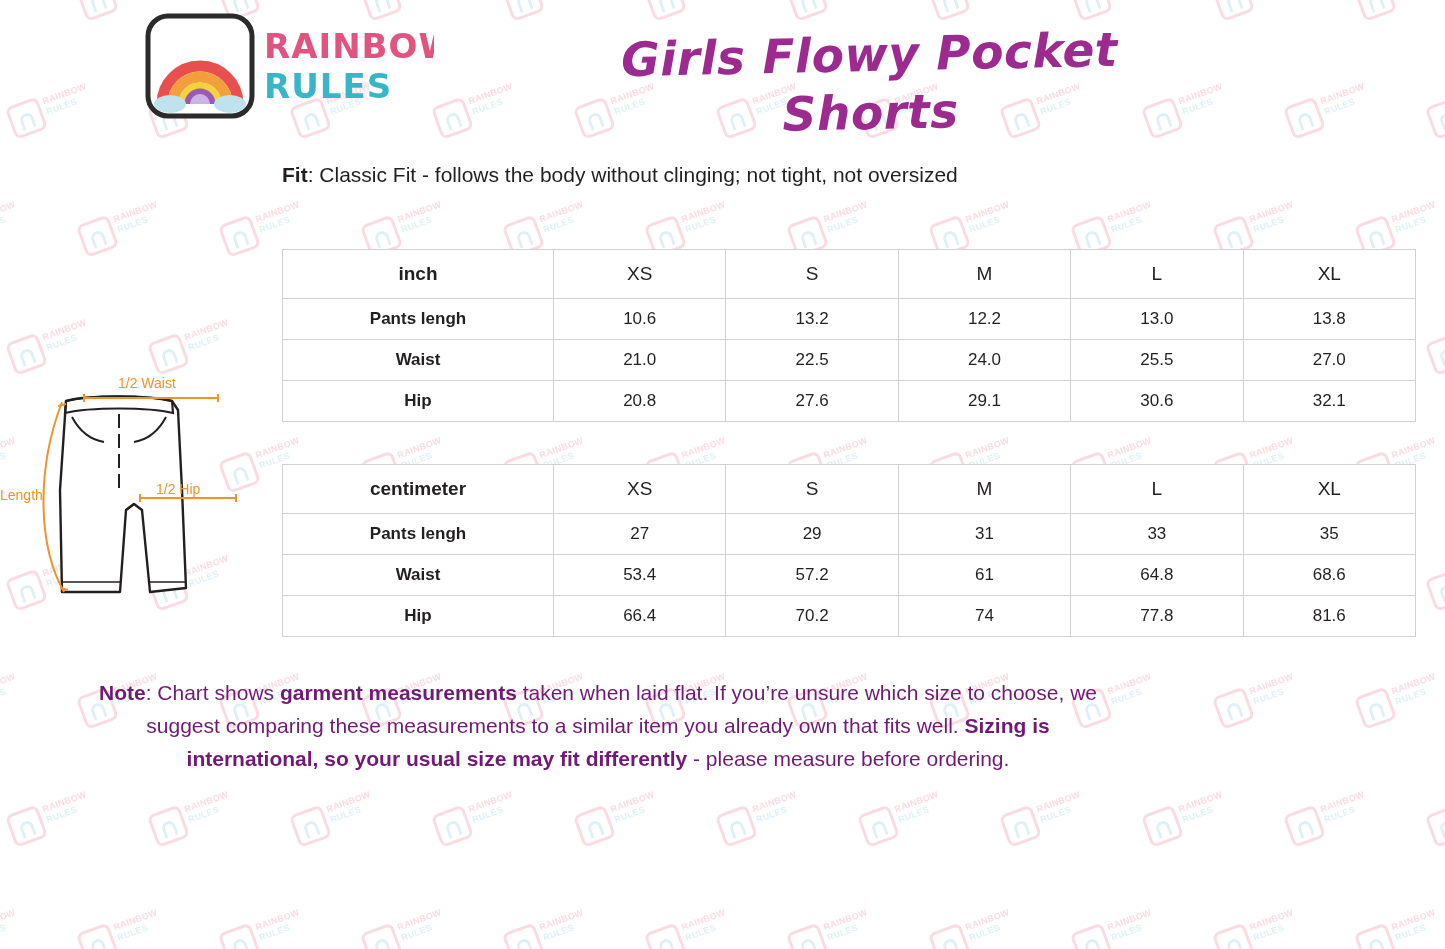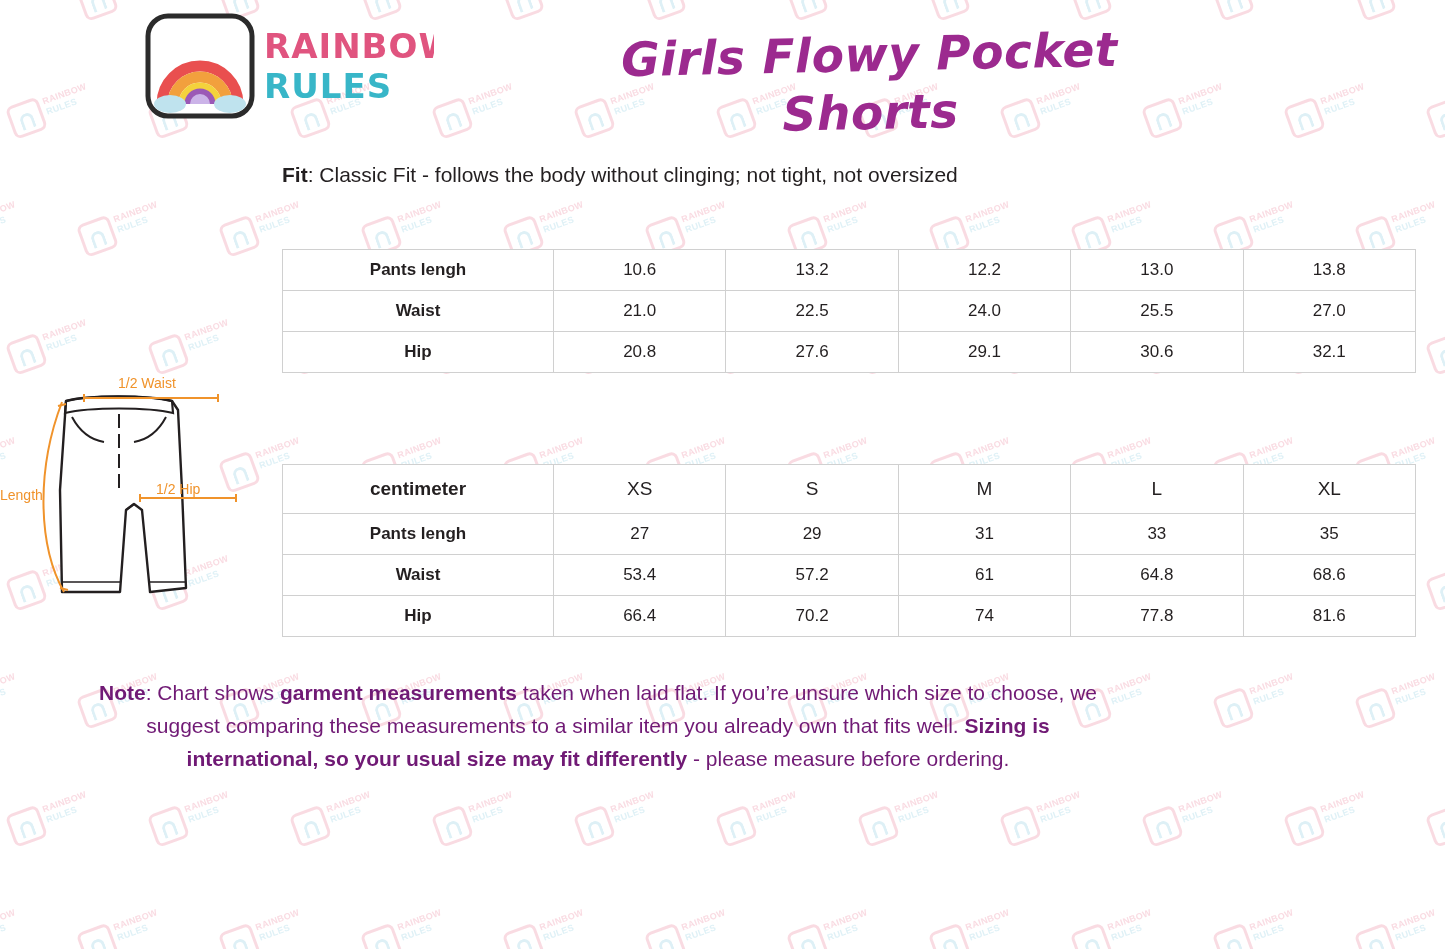--- a/index.html
+++ b/index.html
@@ -607,20 +607,28 @@
   <table class="sizechart inch">
     <colgroup>
         <col class="c0">
         <col class="cx">
         <col class="cx">
         <col class="cx">
         <col class="cx">
         <col class="cx">
       </colgroup>
     <tbody>
+      <tr class="head">
+        <td class="unit">inch</td>
+        <td>XS</td>
+        <td>S</td>
+        <td>M</td>
+        <td>L</td>
+        <td>XL</td>
+      </tr>
       <tr>
         <td class="rowlabel">Pants lengh</td>
         <td>10.6</td>
         <td>13.2</td>
         <td>12.2</td>
         <td>13.0</td>
         <td>13.8</td>
       </tr>
       <tr>
         <td class="rowlabel">Waist</td>

